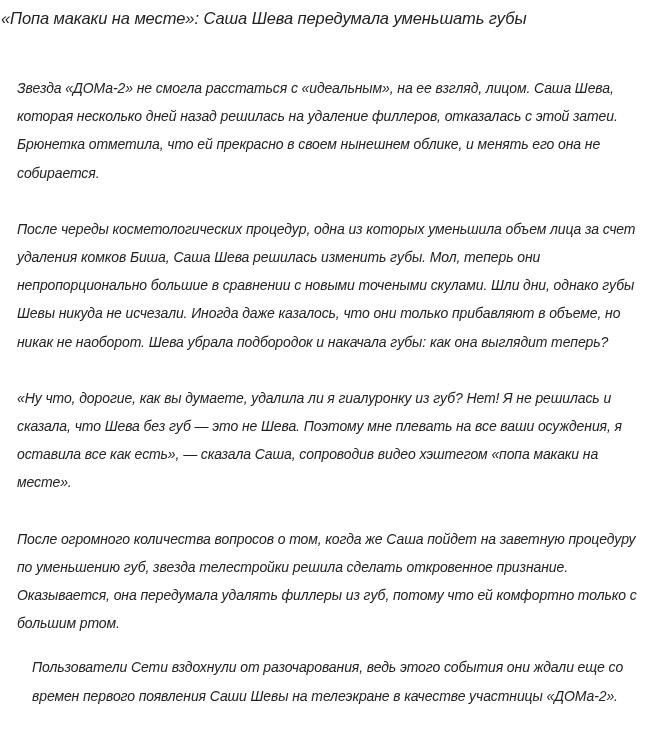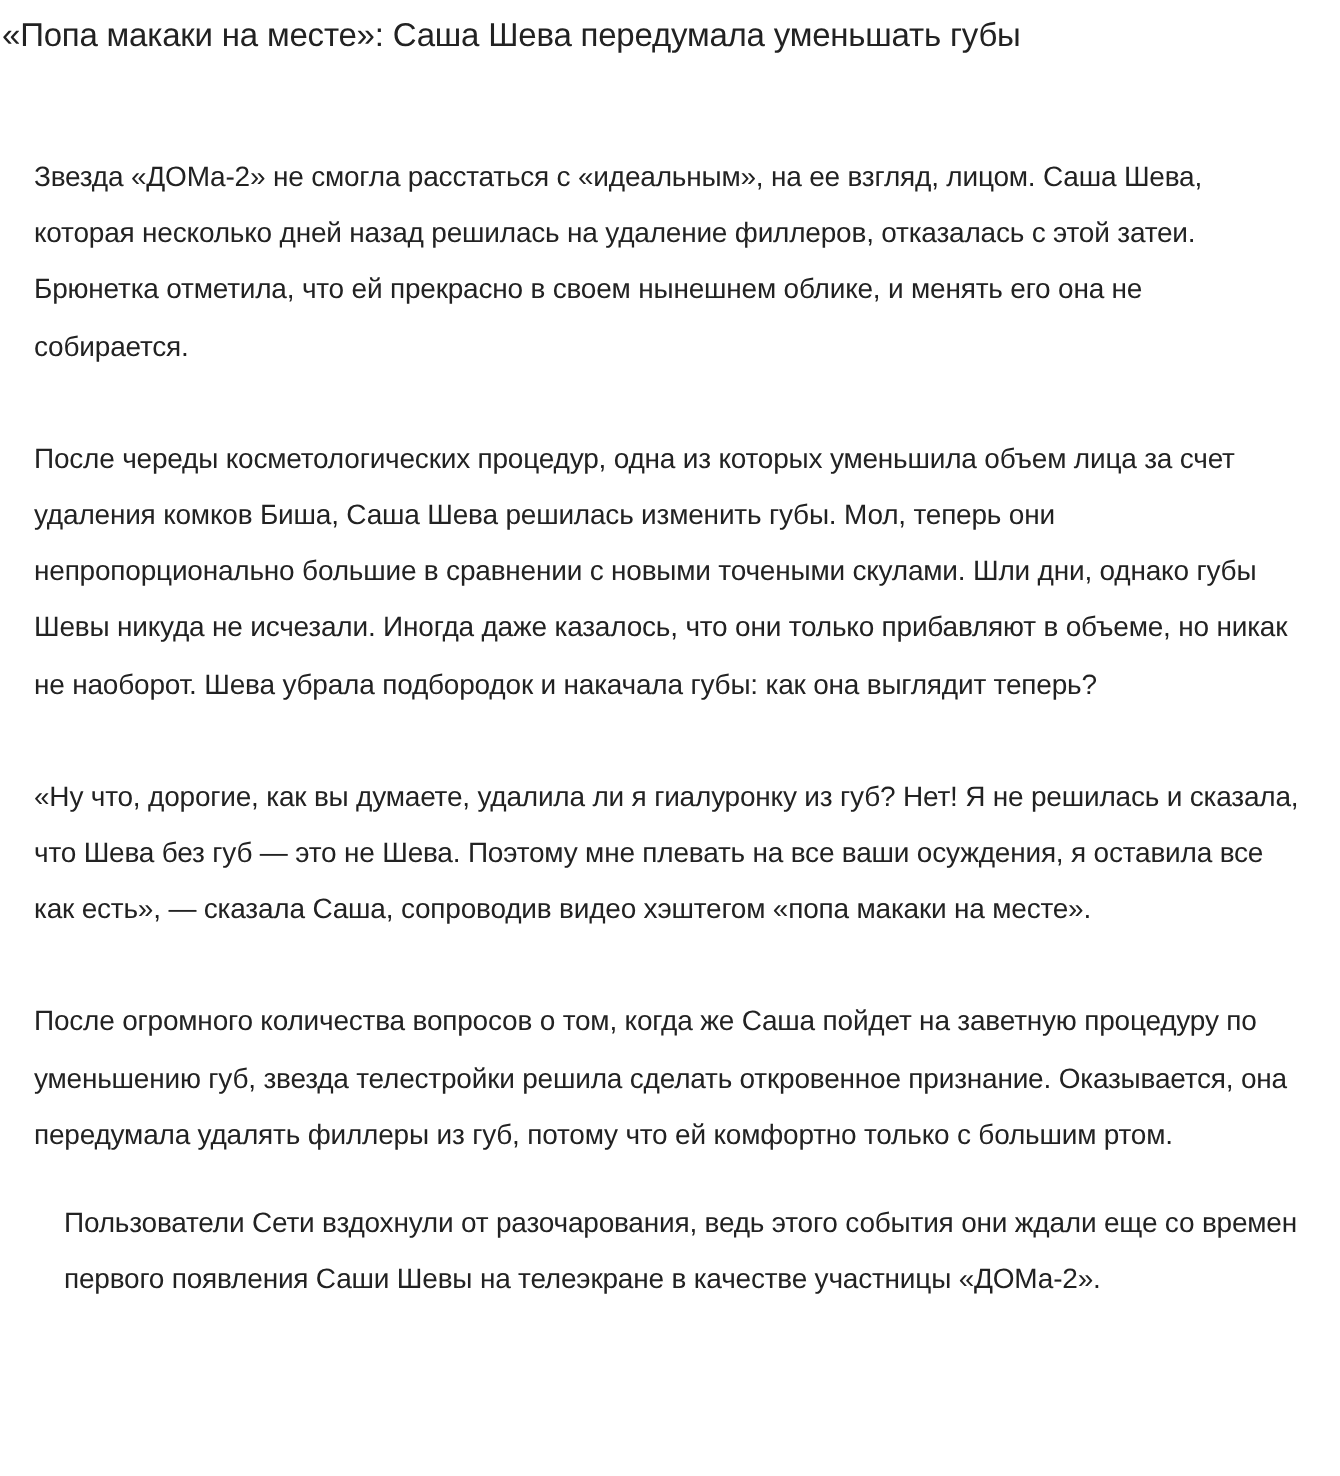--- a/index.html
+++ b/index.html
@@ -13,20 +13,21 @@
     height: 738px;
     overflow: hidden;
     font-family: "Liberation Sans", "DejaVu Sans", sans-serif;
     color: #222222;
     -webkit-font-smoothing: antialiased;
   }
   .article {
     width: 670px;
     padding: 0;
     box-sizing: border-box;
+    font-style: italic;
   }
   .article-title {
     font-size: 16.5px;
     font-weight: 400;
     line-height: 28px;
     color: #222222;
     margin: 0;
     padding: 4px 2px 0 1px;
     letter-spacing: -0.1px;
   }

